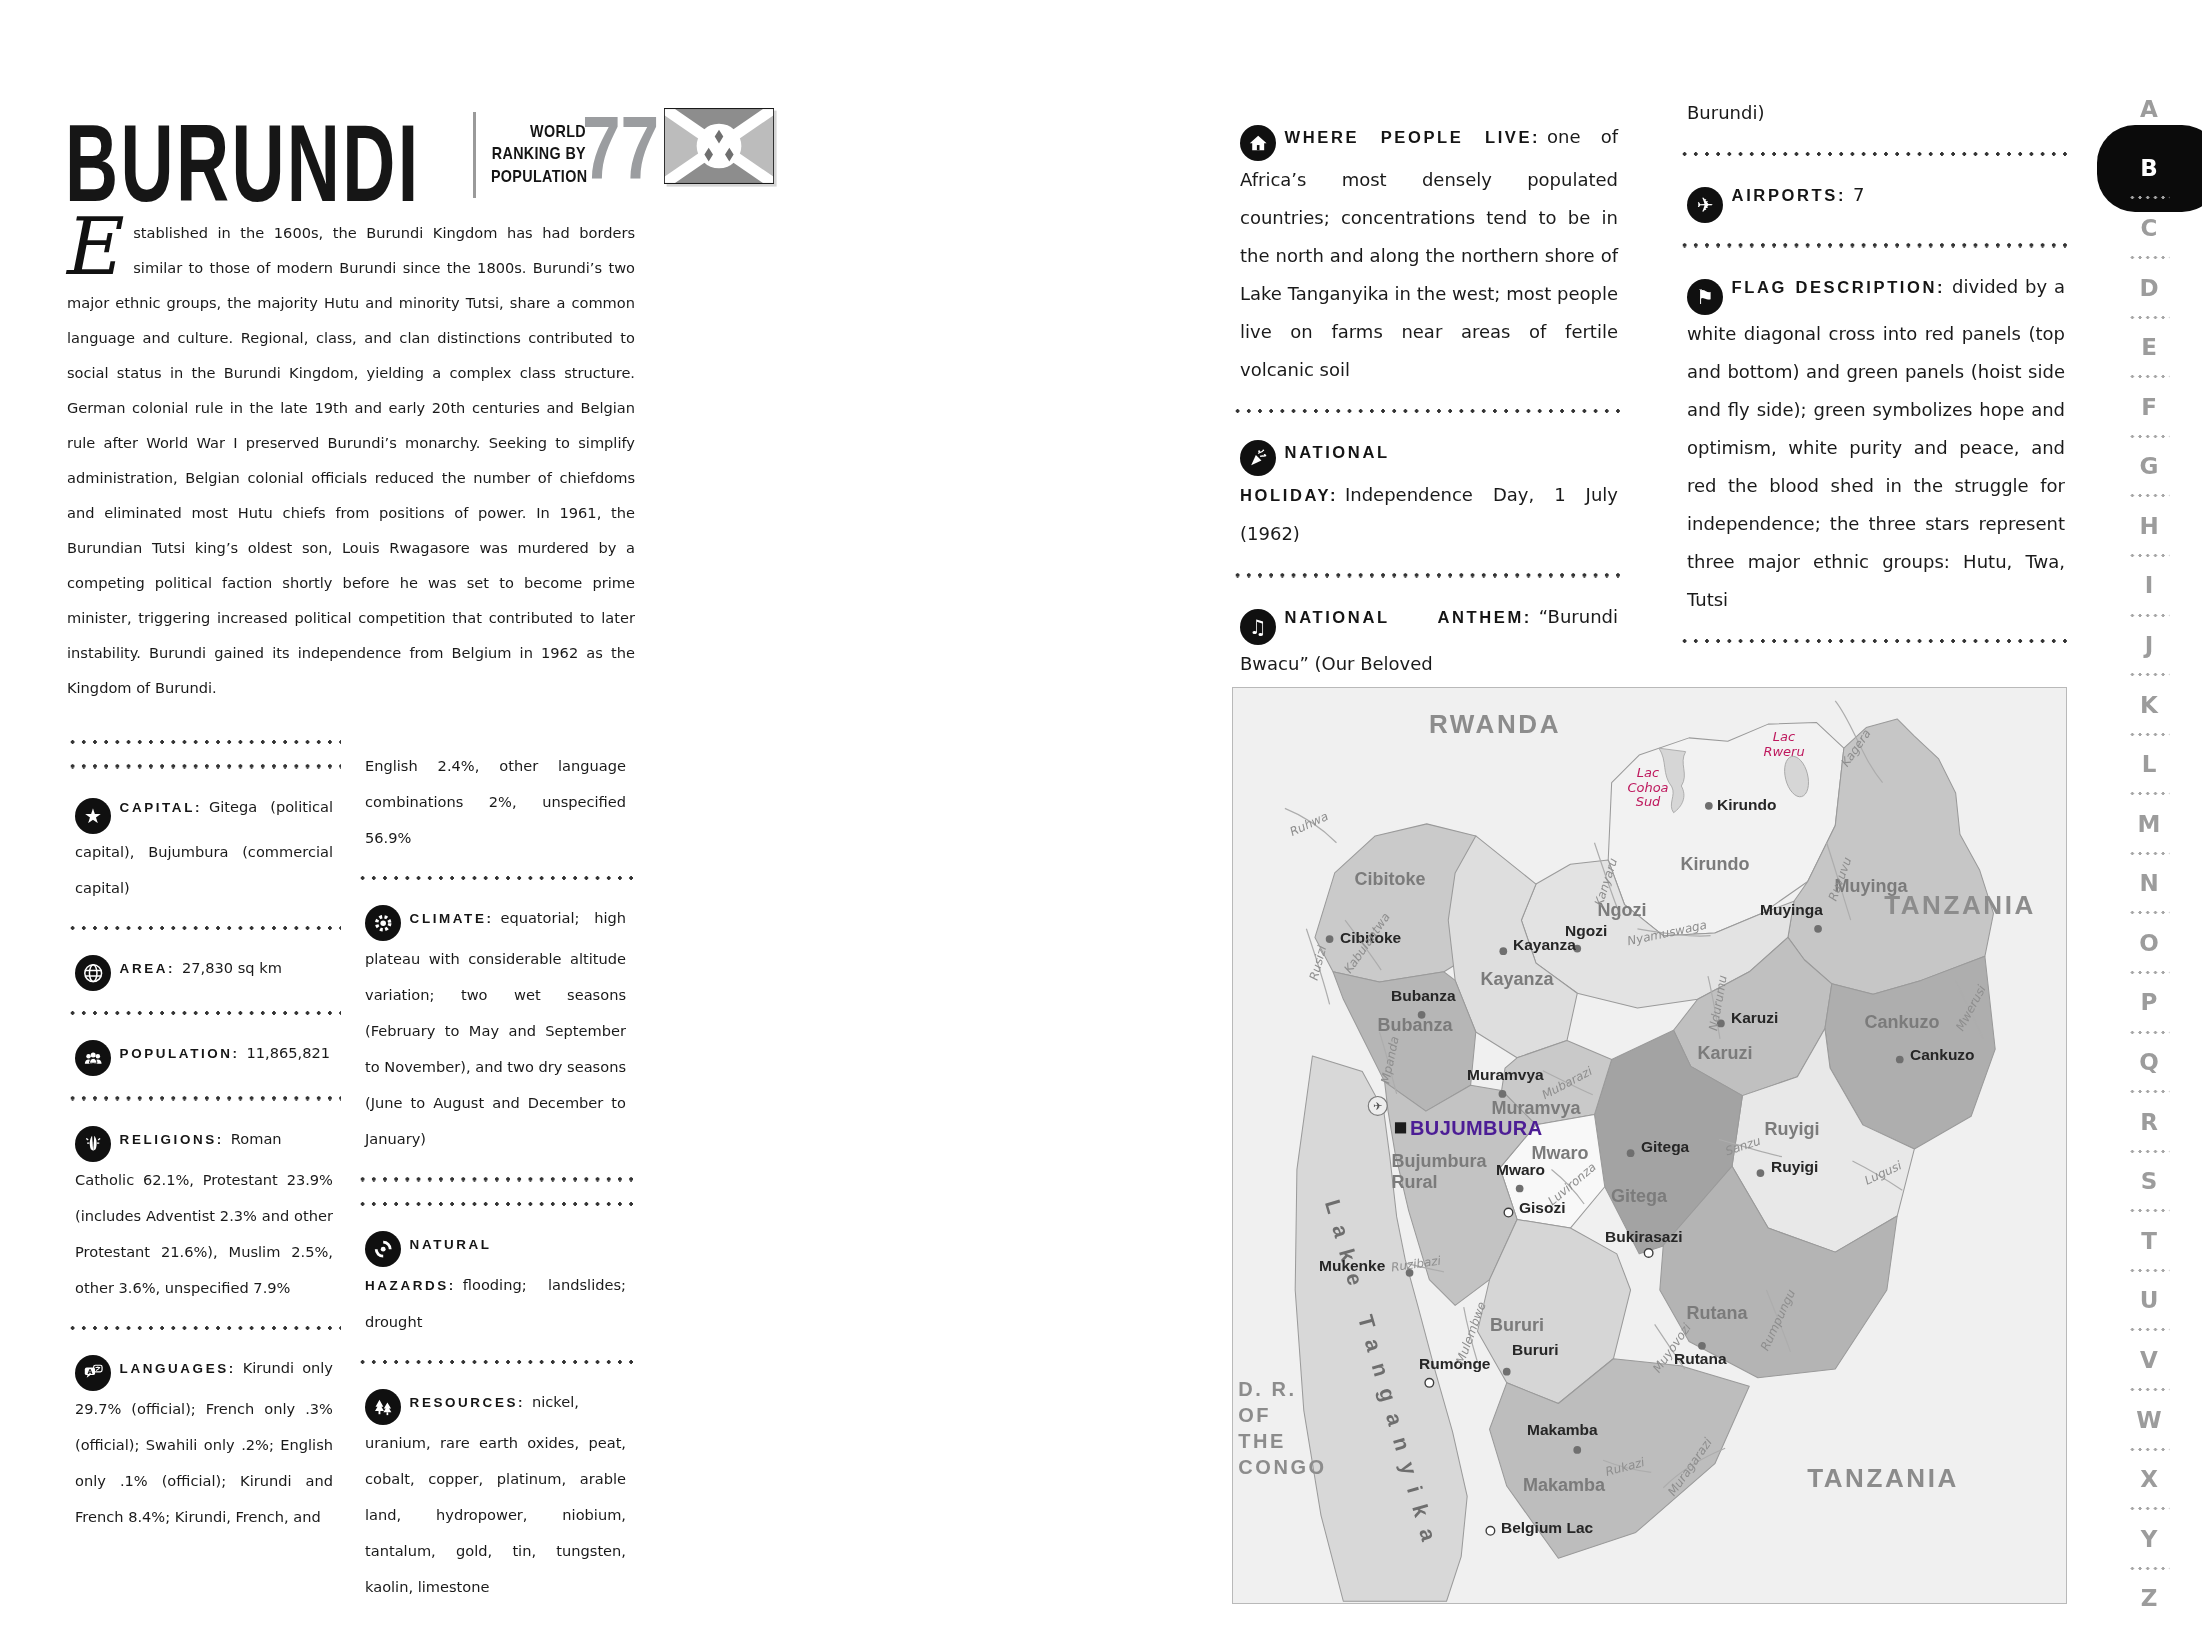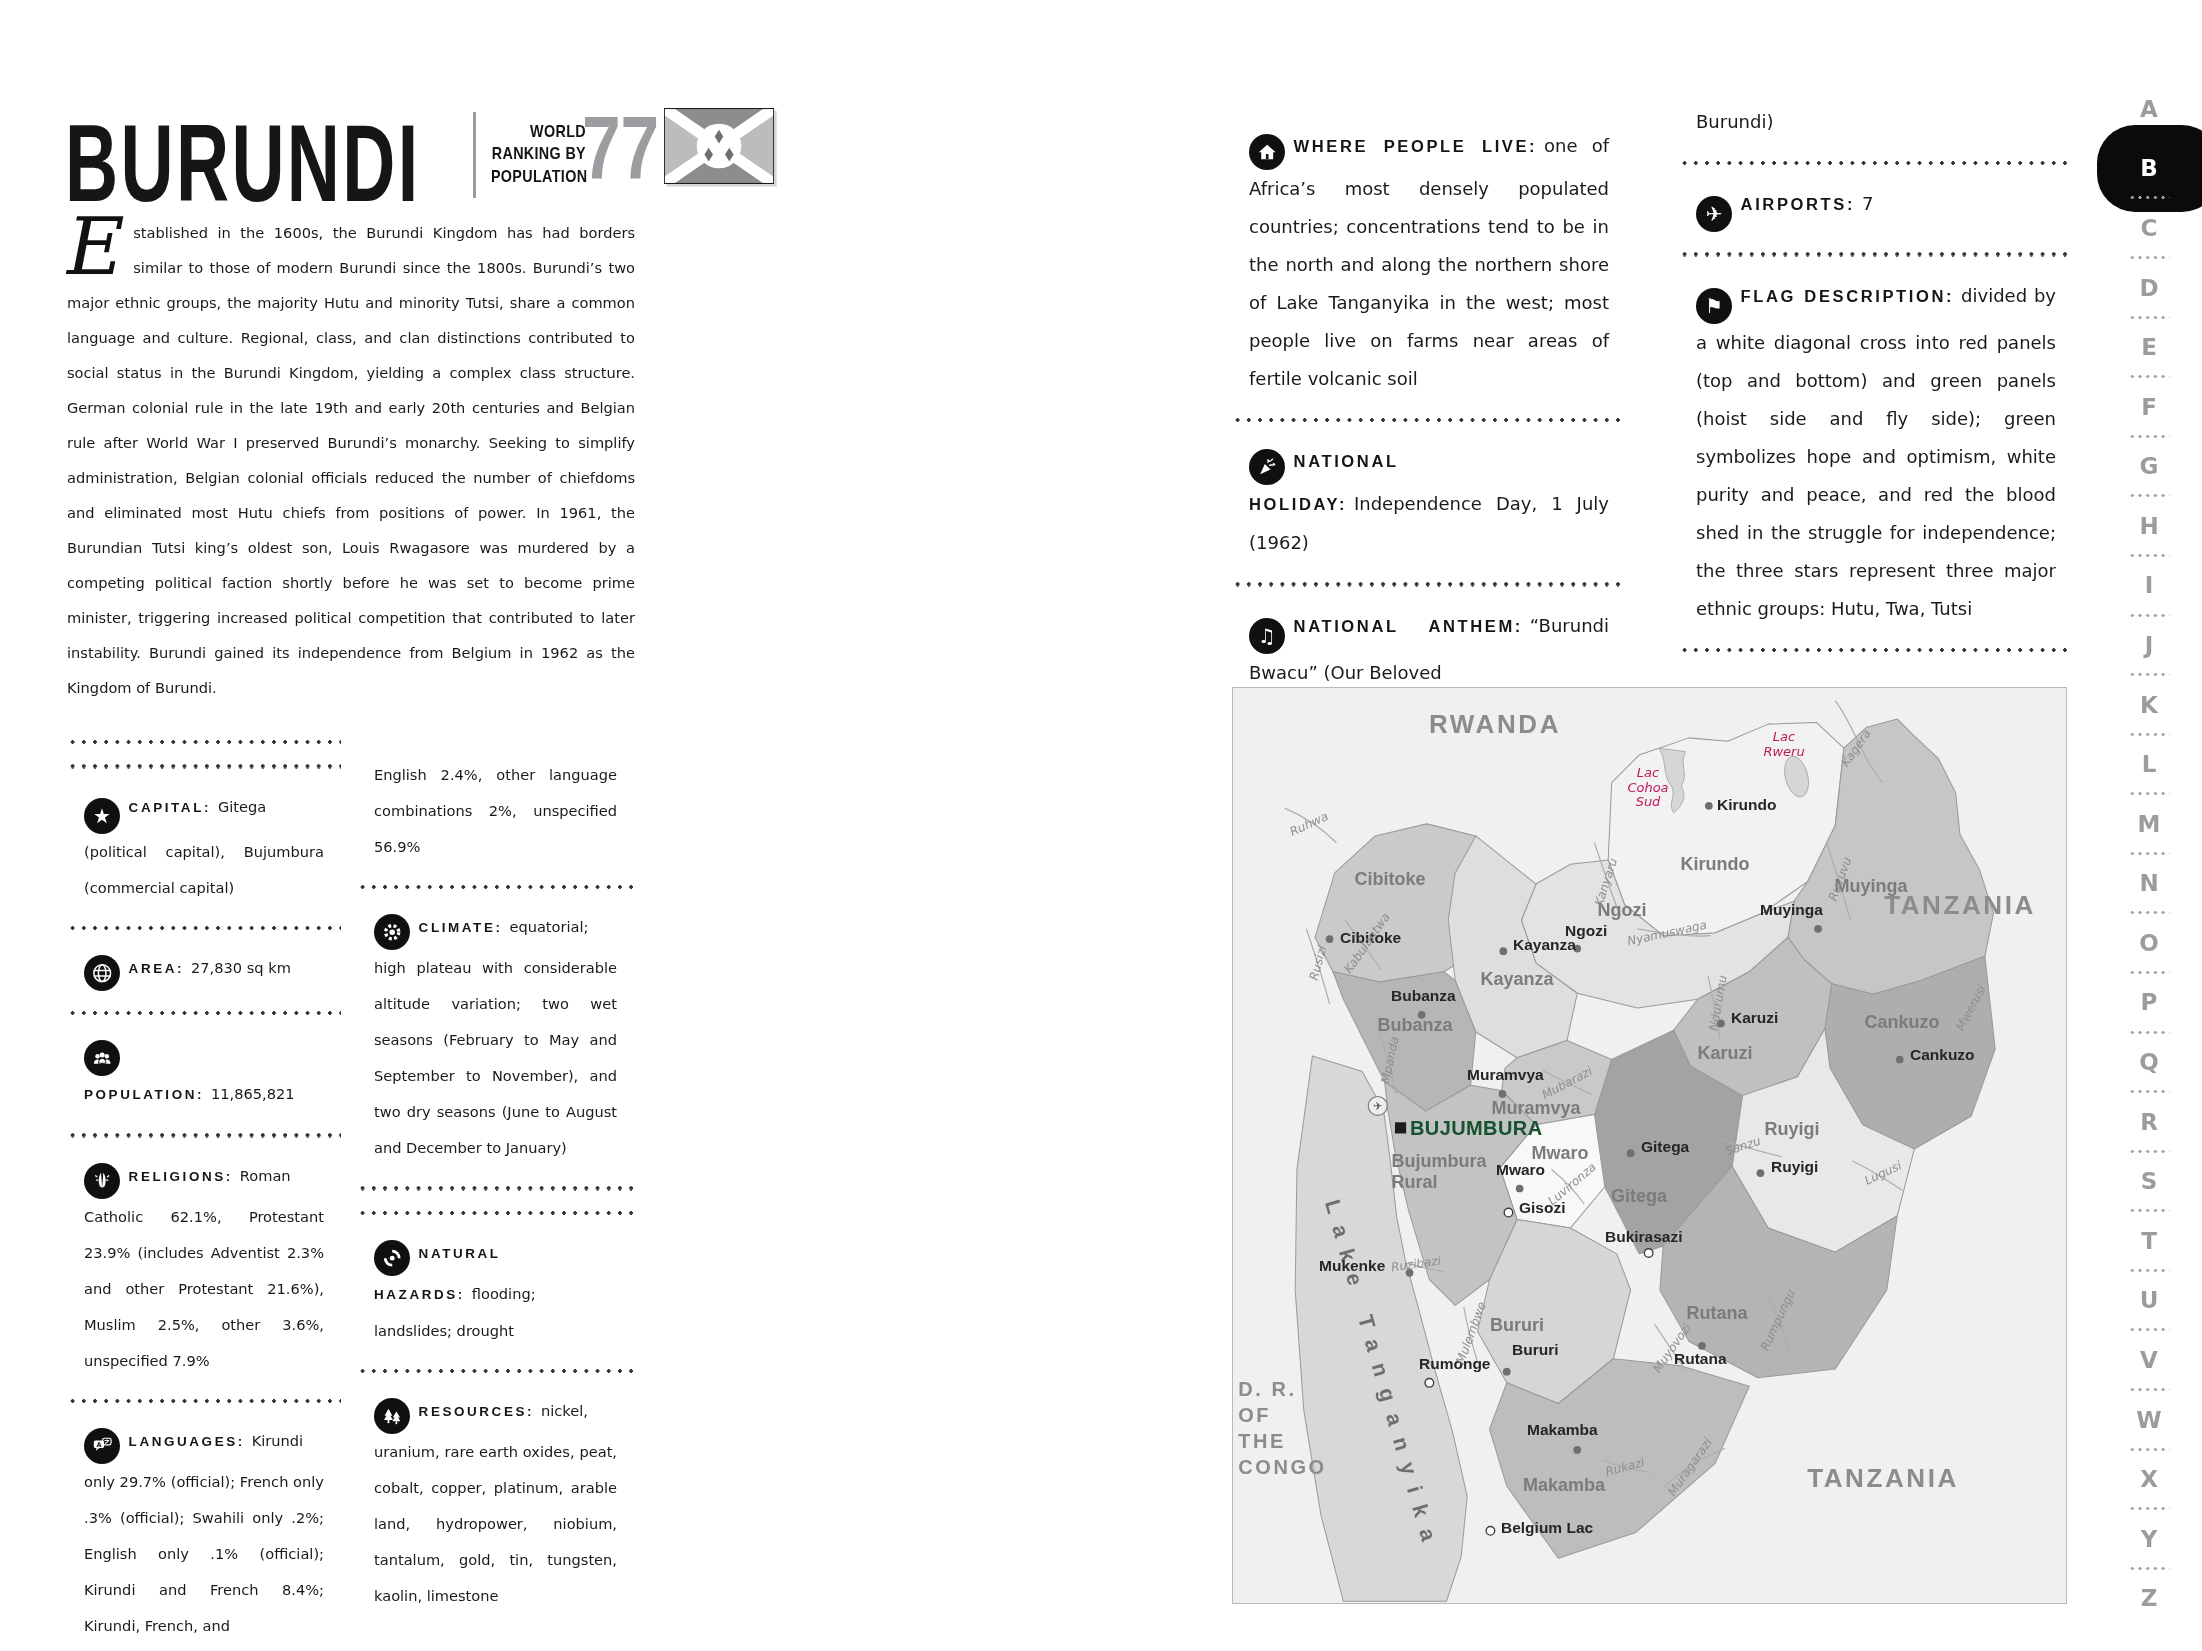--- a/index.html
+++ b/index.html
@@ -21,21 +21,21 @@
   .intro{position:absolute;left:67px;top:215px;width:568px;font-size:14.6px;line-height:35px;
       text-align:justify;color:#1a1a1a;}
   .dropcap{float:left;font-family:"DejaVu Serif",serif;font-style:italic;font-size:79px;
       line-height:65px;padding-right:8.6px;color:#111;}
   
   .fcol{position:absolute;font-size:14.6px;line-height:36px;text-align:justify;color:#1a1a1a;}
   #colL1{left:67px; top:740px;width:274px;}
   #colL2{left:357px;top:740px;width:277px;}
   #colR1{left:1232px;top:110px;width:394px;font-size:18px;line-height:38px;}
   #colR2{left:1679px;top:86px;width:394px;font-size:18px;line-height:38px;}
-  .entry{margin:17px;}
+  .entry{margin:8px;}
   .flabel{font-family:"Liberation Sans",sans-serif;font-weight:700;letter-spacing:2.6px;
       font-size:.92em;margin-right:6.9px;color:#151515;}
   .badge{display:inline-flex;width:36px;height:36px;border-radius:50%;background:#101010;
       color:#fff;align-items:center;justify-content:center;margin-right:8.6px;
       vertical-align:-11.2px;}
   .badge .bglyph{font-size:20px;line-height:1;font-family:"DejaVu Sans",sans-serif;}
   .dots{height:4.3px;margin:20px 0;background-image:radial-gradient(circle,#333 1.7px,transparent 2.1px);
       background-size:11.2px 4.3px;background-repeat:repeat-x;background-position:left center;}
   
   #index{position:absolute;left:2118px;top:79px;width:62px;height:1549px;display:flex;flex-direction:column;}
@@ -56,21 +56,21 @@
   .country{font-family:"Liberation Sans",sans-serif;font-size:26px;font-weight:700;
       letter-spacing:2.6px;color:#8c8c8c;}
   .country.wrap{white-space:normal;text-align:left;transform:none;font-size:20px;line-height:26px;}
   .lakelbl{font-style:italic;color:#be185d;font-size:13px;white-space:normal;text-align:center;line-height:14.6px;}
   .lakebig{font-family:"Liberation Sans",sans-serif;font-size:21.5px;font-weight:600;color:#6e6e6e;
       letter-spacing:13px;transform-origin:0 0;transform:rotate(74deg);white-space:nowrap;}
   .prov{font-family:"Liberation Sans",sans-serif;font-size:18px;font-weight:700;color:#7b7b7b;}
   .prov.wrap{white-space:normal;text-align:left;line-height:20.6px;}
   .town{font-family:"Liberation Sans",sans-serif;font-size:15.5px;font-weight:600;color:#262626;
       transform:translate(0,-50%);}
-  .cap{font-family:"Liberation Sans",sans-serif;font-size:20px;font-weight:800;color:#14532d;
+  .cap{font-family:"Liberation Sans",sans-serif;font-size:20px;font-weight:800;color:#4c1d95;
       transform:translate(0,-50%);letter-spacing:0.4px;}
   .river{font-style:italic;font-size:12px;color:#8e8e8e;}
 </style>
 </head>
 <body>
 
 <div id="page">
 
   <div class="country-title">BURUNDI</div>
   <div class="tdivider"></div>

